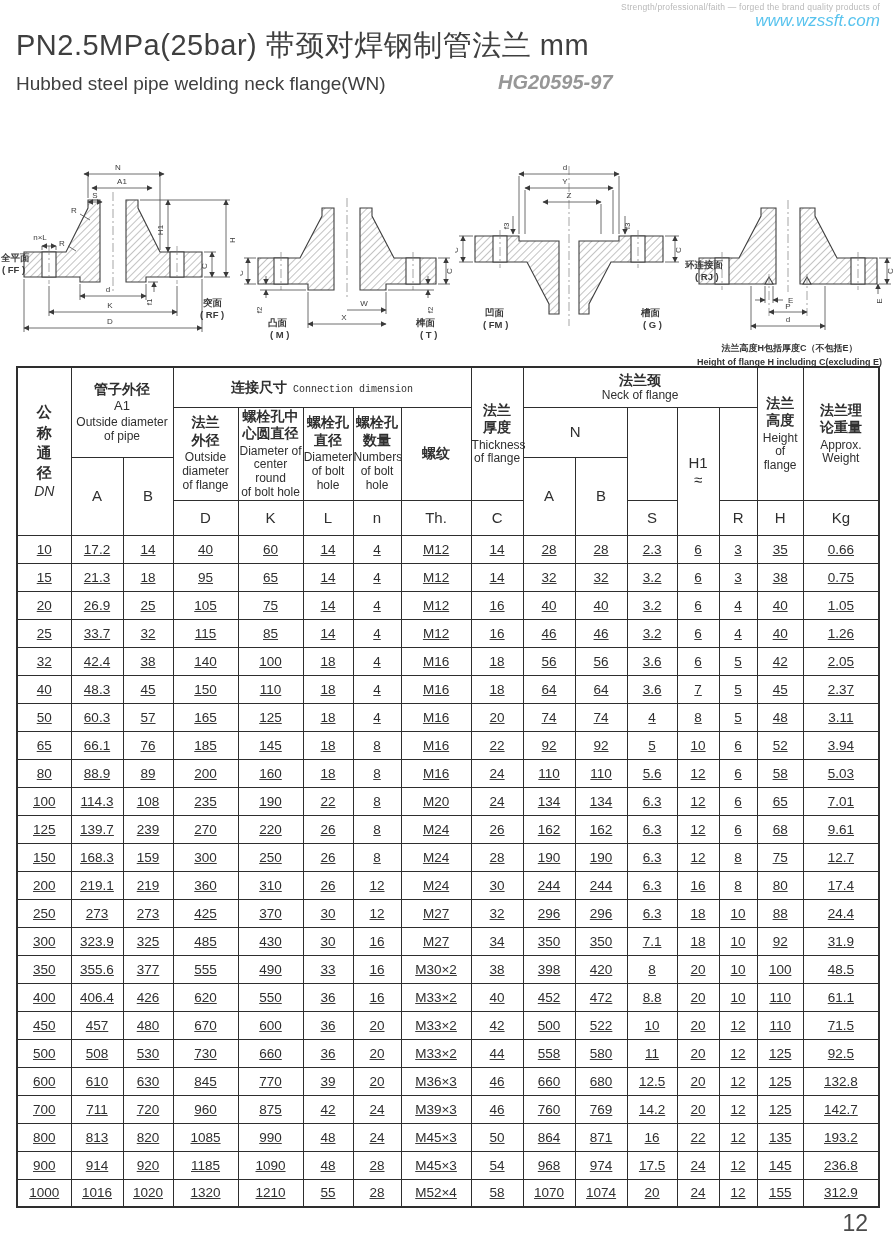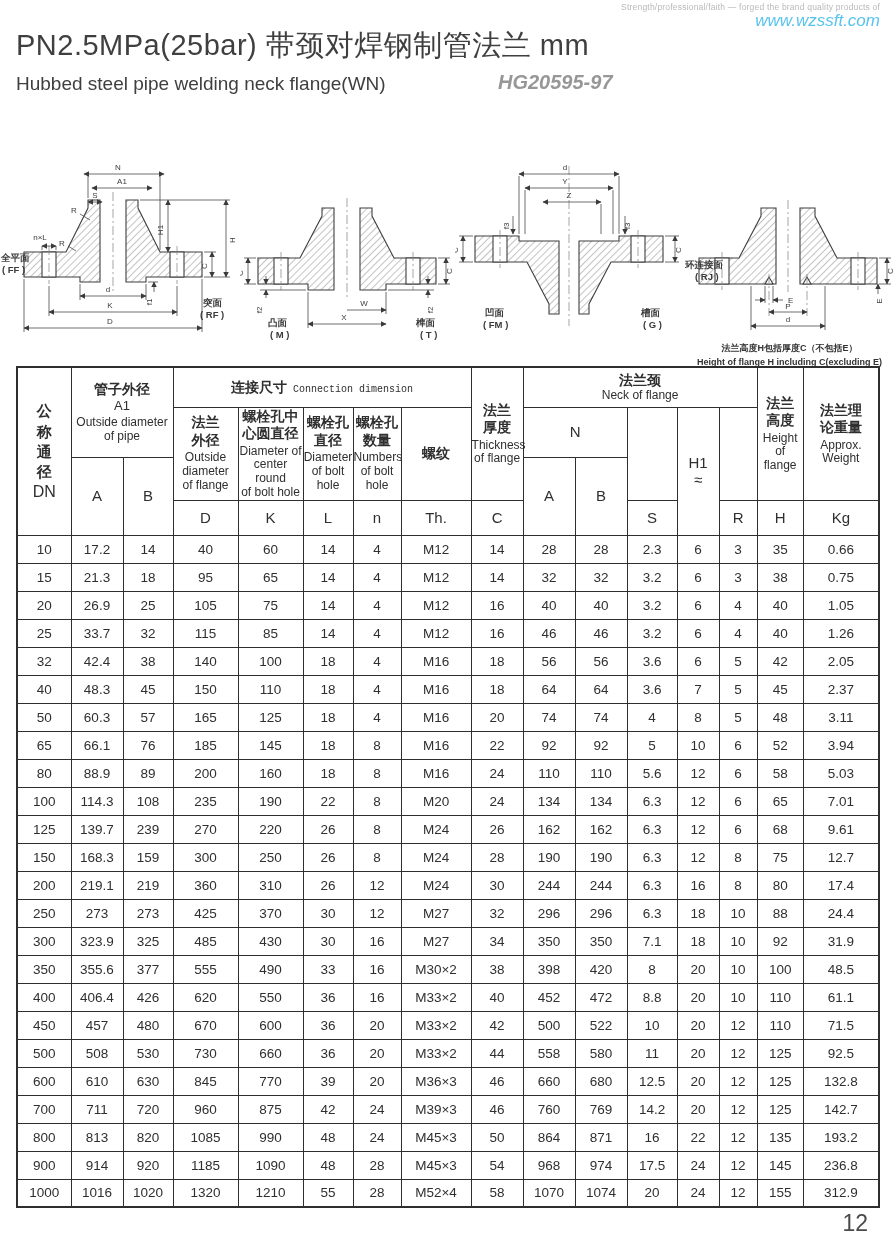--- a/index.html
+++ b/index.html
@@ -21,21 +21,21 @@
   .slot{fill:#fff;stroke:#3f3f3f;stroke-width:1.1;}
   .cl{stroke:#808080;stroke-width:.7;stroke-dasharray:9 3 2 3;fill:none;}
   .dl{stroke:#4a4a4a;stroke-width:.8;fill:none;}
   .caption{width:209px;text-align:center;font-size:9px;font-weight:bold;line-height:1.5;color:#333;margin-top:4px;}
 
   table.flange{position:absolute;top:366px;left:16px;width:862px;border-collapse:collapse;
                table-layout:fixed;border:2px solid #2e2e2e;}
   table.flange th,table.flange td{border:1px solid #2e2e2e;text-align:center;vertical-align:middle;
                padding:0;color:#2f2f2f;}
   thead tr.r1{height:40px;} thead tr.r2{height:50px;} thead tr.r3{height:22px;} thead tr.r4{height:35px;}
-  tbody tr{height:28px;}
+  tbody tr{height:28px;text-decoration:underline;}
   tbody td{font-size:13.5px;}
   .zh{font-size:14px;font-weight:bold;white-space:pre-line;line-height:1.25;display:block;}
   .zhv{font-size:15px;font-weight:bold;white-space:pre-line;line-height:1.35;display:block;}
   .sub{font-size:13px;font-weight:normal;display:block;line-height:1.2;}
   .en{font-size:12px;font-weight:normal;white-space:pre-line;line-height:1.15;display:block;margin-top:2px;}
   .en-inline{font-size:10px;font-weight:normal;margin-left:6px;font-family:Liberation Mono, monospace;}
   .letter{font-size:15px;font-weight:normal;}
   .pageno{position:absolute;top:1210px;right:26px;font-size:23px;color:#4a4a4a;}
 </style>
 </head>
@@ -251,21 +251,21 @@
         <col style="width:46px">
         <col style="width:76px">
     </colgroup>
     <thead>
       <tr class="r1">
         <th rowspan="4">
           <span class="zhv">公
 称
 通
 径</span>
-          <span class="sub" style="font-size:16px;">DN</span>
+          <span class="sub" style="font-size:14px;font-style:italic;">DN</span>
         </th>
         <th colspan="2" rowspan="2">
           <span class="zh">管子外径</span>
           <span class="sub">A1</span>
           <span class="en">Outside diameter
 of pipe</span>
         </th>
         <th colspan="5">
           <span class="zh" style="display:inline;">连接尺寸</span><span class="en-inline">Connection dimension</span>
         </th>

